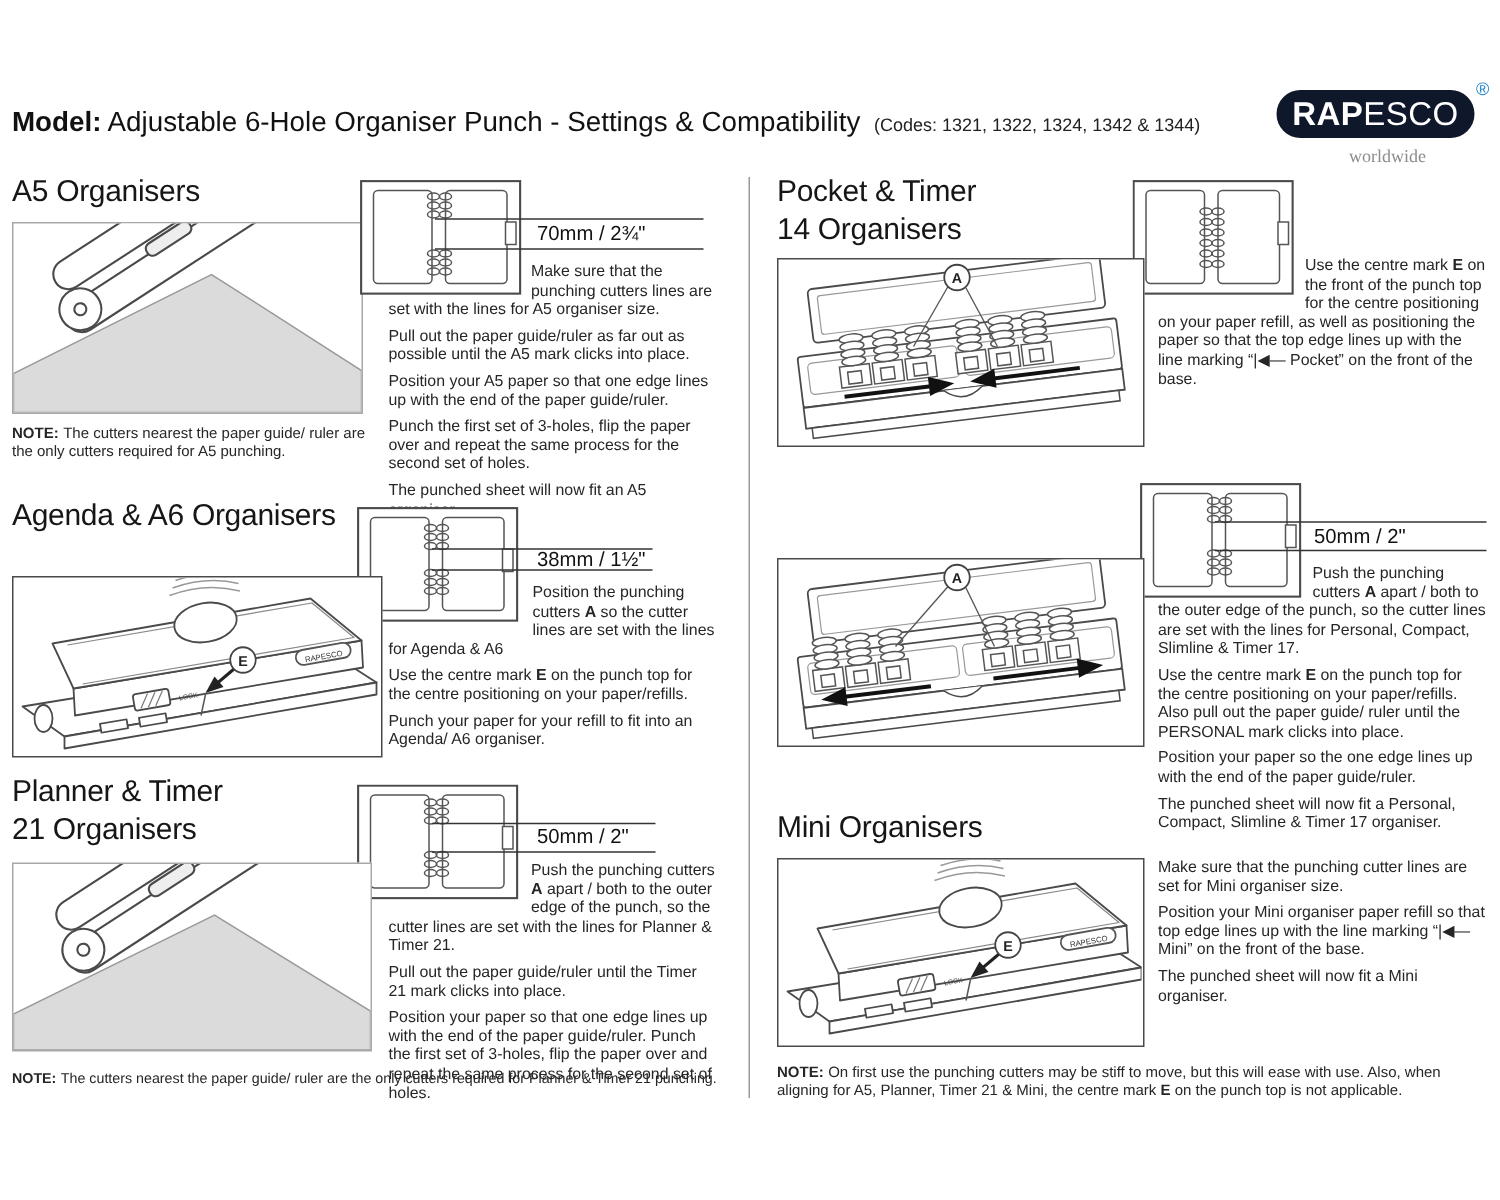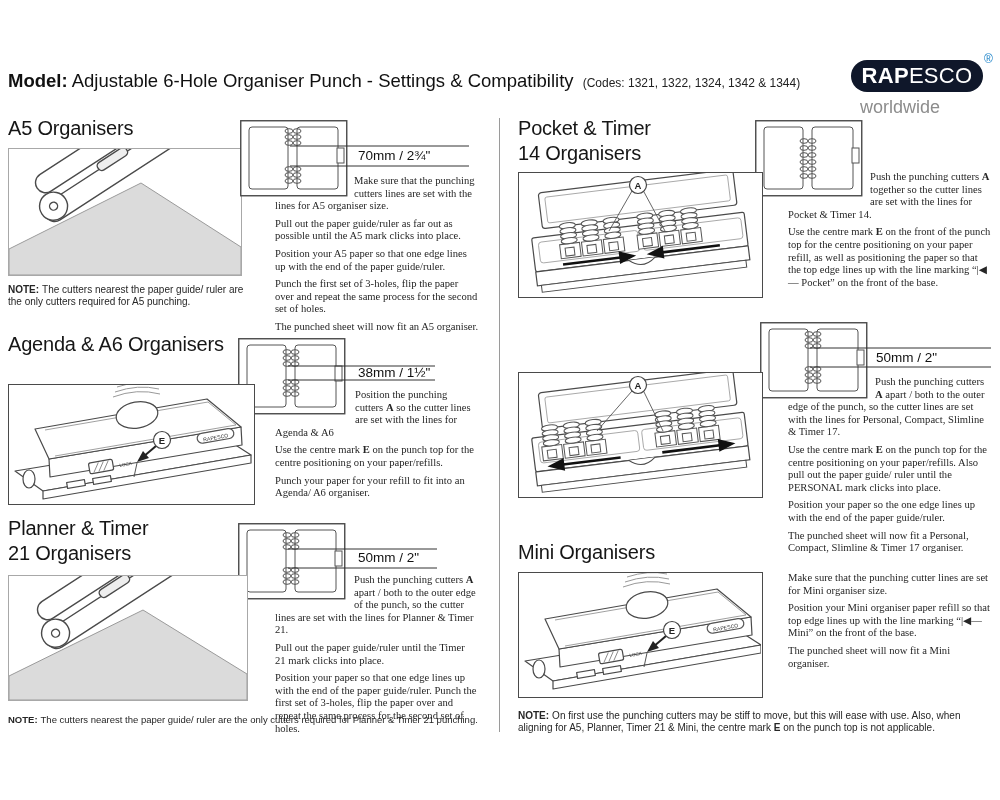--- a/index.html
+++ b/index.html
@@ -7,34 +7,34 @@
         font-family:"Liberation Sans",sans-serif;color:#222;}
   
   .model-line{position:absolute;left:8px;top:70px;font-size:18.5px;color:#111;white-space:nowrap;}
   .model-label{font-weight:700;}
   .model-codes{font-size:12px;color:#222;margin-left:4px;}
   .brand-pill{position:absolute;left:851px;top:60px;width:132px;height:32px;border-radius:17px;
               display:flex;align-items:center;justify-content:center;color:#fff;font-size:22px;letter-spacing:.3px;}
   .brand-b1{font-weight:700;}
   .brand-b2{font-weight:400;}
   .brand-reg{position:absolute;left:984px;top:52px;font-size:12px;}
-  .brand-tagline{position:absolute;left:860px;top:97px;width:130px;text-align:left;
-                 font-size:18px;color:#8c8c8c;}
+  .brand-tagline{position:absolute;left:860px;top:97px;width:130px;text-align:center;
+                 font-size:12px;color:#8c8c8c;font-family:Liberation Serif, serif;}
   
   .divider-v{position:absolute;left:499px;top:118px;width:1px;height:614px;background:#9a9a9a;}
   h2{margin:0;position:absolute;font-size:20px;line-height:25px;font-weight:400;color:#161616;letter-spacing:-.2px;}
   
   .diag{position:absolute;background:#fff;box-sizing:border-box;}
   .framed{border:1.5px solid #4a4a4a;}
   .soft{border:1px solid #a8a8a8;}
   .binder{position:absolute;}
   .meas{position:absolute;font-size:13.5px;color:#111;white-space:nowrap;}
   
   .body-text{position:absolute;font-size:10.6px;line-height:12.6px;color:#262626;}
-  .body-text p{margin:0 0 5px 16px;font-family:Liberation Serif, serif;}
+  .body-text p{margin:0 0 5px 0;}
   .fspacer{float:left;}
   .note{position:absolute;font-size:10px;line-height:12.4px;color:#262626;}
   .note .nlabel{font-weight:700;margin-right:3px;}
   .note-wide{white-space:nowrap;font-size:9.5px;}
   svg text{font-family:"Liberation Sans",sans-serif;}
 </style>
 </head>
 <body>
 
 <div class="page">
@@ -332,21 +332,20 @@
       </g>
       <line x1="113" y1="18" x2="90" y2="58" stroke="#555" stroke-width="0.9"></line>
       <line x1="125" y1="19" x2="146" y2="58" stroke="#555" stroke-width="0.9"></line>
       <circle cx="119" cy="12" r="8.5" fill="#fff" stroke="#444" stroke-width="1.2"></circle>
       <text x="119" y="15.8" font-size="9.5" font-weight="bold" text-anchor="middle" fill="#222">A</text>
     </svg>
   </div>
 
   <div class="body-text" style="left:772px;top:171px;width:220px">
     <div class="fspacer" style="width:98px;height:26px"></div>
-  <p>Push the punching cutters <b>A</b> together so the cutter lines are set with the lines for Pocket &amp; Timer 14.</p>
       <p>Use the centre mark <b>E</b> on the front of the punch top for the centre positioning on your paper refill, as well as positioning the paper so that the top edge lines up with the line marking “|◀— Pocket” on the front of the base.</p>
     </div>
 
 
   <div class="binder" style="left:760px;top:322px">
     <svg width="232" height="78" viewBox="0 0 232 78">
       <rect x="0.75" y="0.75" width="106" height="75" fill="#fff" stroke="#4a4a4a" stroke-width="1.4"></rect>
       <g fill="#fff" stroke="#555" stroke-width="1">
         <rect x="9" y="7" width="39" height="62" rx="3"></rect>
         <rect x="57" y="7" width="41" height="62" rx="3"></rect>

